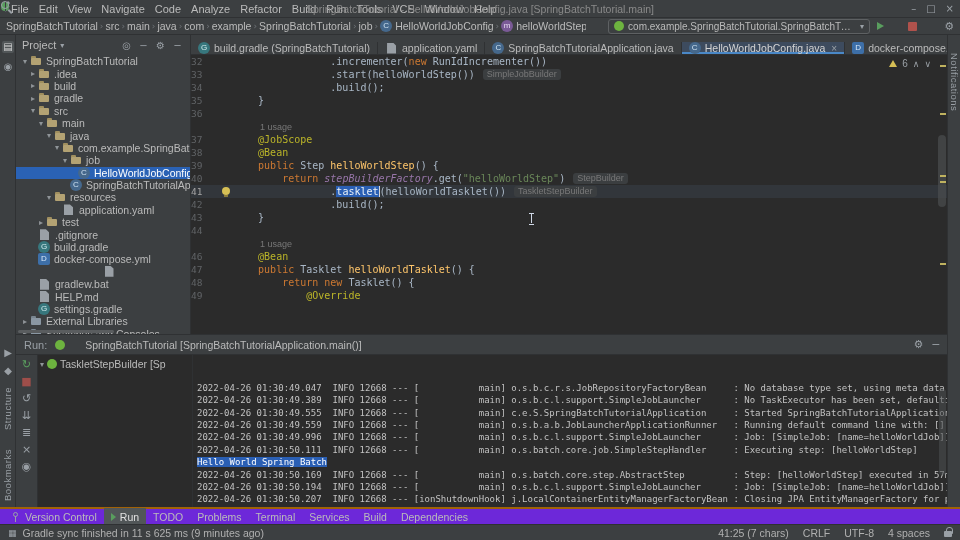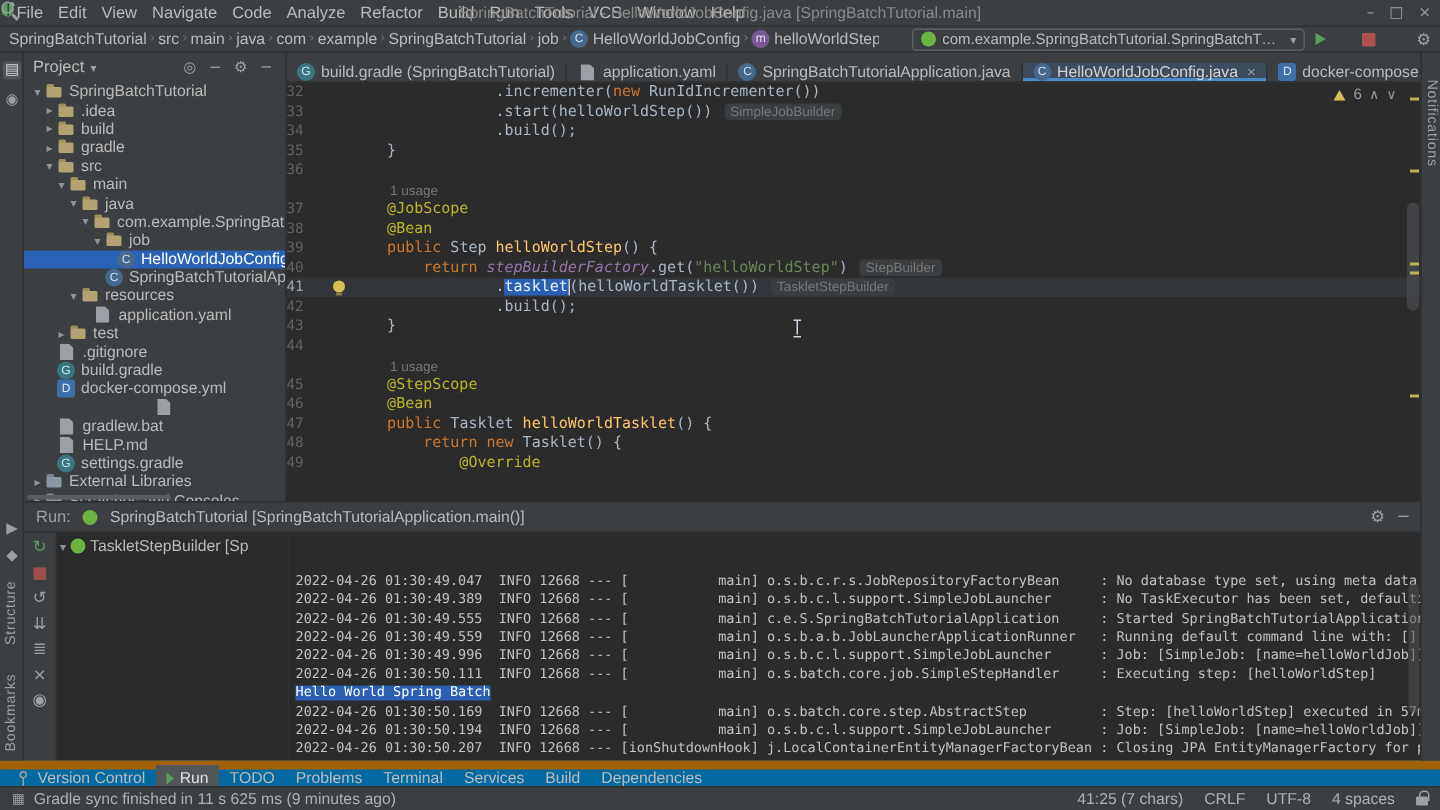--- a/index.html
+++ b/index.html
@@ -112,34 +112,34 @@
   .ed-scrollbar{position:absolute;top:0;right:0;width:10px;height:100%;}
   .ed-thumb{position:absolute;top:80px;right:1px;width:8px;height:72px;background:#4d5052;border-radius:4px;opacity:.65;}
   .mark{position:absolute;right:1px;width:6px;height:2px;background:#bfb25f;}
   .ibeam{position:absolute;left:338px;top:158px;width:5px;height:12px;border-top:1.5px solid #cfd8e6;border-bottom:1.5px solid #cfd8e6;}
   .ibeam::before{content:"";position:absolute;left:2px;top:0;width:1px;height:9px;background:#cfd8e6;}
 
   
   .run-panel{height:173px;display:flex;flex-direction:column;background:#2b2b2b;border-top:1px solid #2f3133;flex:none;}
   .run-header{height:20px;background:#3c3f41;display:flex;align-items:center;padding:0 8px;gap:8px;flex:none;border-bottom:1px solid #2f3133;}
   .run-title{color:#9aa0a6;}
-  .run-tab{display:flex;align-items:center;gap:8px;color:#bbb;font-size:10.5px;}
+  .run-tab{display:flex;align-items:center;gap:20px;color:#bbb;font-size:10.5px;}
   .run-header-right{margin-left:auto;display:flex;gap:9px;color:#9aa0a6;align-items:center;font-family:"DejaVu Sans",sans-serif;}
   .run-body{flex:1;display:flex;min-height:0;}
   .run-toolbar{width:22px;background:#3c3f41;border-right:1px solid #2f3133;display:flex;flex-direction:column;align-items:center;padding-top:3px;gap:3px;flex:none;}
   .rt-icon{width:14px;height:14px;font-size:11px;line-height:14px;text-align:center;}
   .run-tree{width:155px;border-right:1px solid #2f3133;padding:3px 2px;font-size:10.5px;color:#bbb;flex:none;}
   .run-tree-row{display:flex;align-items:center;gap:3px;white-space:nowrap;overflow:hidden;}
   .console{flex:1;overflow:hidden;padding:2px 0 0 4px;font-family:"DejaVu Sans Mono",monospace;font-size:9px;line-height:12.4px;color:#c2c2c2;white-space:pre;position:relative;}
   .console-line{height:12.4px;}
   .console-line .sel{background:#2a5fb4;color:#fff;}
   .console-thumb{position:absolute;right:1px;top:34px;width:7px;height:86px;background:#4d5052;border-radius:3px;opacity:.55;}
 
   
-  .tool-bar{height:17px;background:#0369a1;border-top:6px solid #a16207;display:flex;align-items:center;font-size:10.5px;color:#bbb;padding:0 4px;flex:none;}
+  .tool-bar{height:17px;background:#6d28d9;border-top:2px solid #a16207;display:flex;align-items:center;font-size:10.5px;color:#bbb;padding:0 4px;flex:none;}
   .tool-item{display:flex;align-items:center;gap:4px;padding:0 7px;height:17px;}
   .tool-item.active{background:#515658;color:#e0e0e0;}
   .statusbar{height:16px;background:#3c3f41;border-top:1px solid #2f3133;display:flex;align-items:center;padding:0 8px;font-size:10.5px;color:#b0b0b0;flex:none;gap:6px;}
   .status-right{margin-left:auto;display:flex;gap:14px;align-items:flex-start;}
   .status-item{white-space:nowrap;}
 </style>
 </head>
 <body>
 
 <div class="app">
@@ -469,25 +469,20 @@
                 </div>
                 <div class="ed-row">
                   <span class="gutter">44</span>
                   <span class="icon-slot"></span>
                   <span class="code"></span>
                 </div>
                 <div class="ed-row">
                   <span class="gutter"></span>
                   <span class="icon-slot"></span>
                   <span class="usage">1 usage</span>
-                </div>
-                <div class="ed-row">
-                  <span class="gutter">45</span>
-                  <span class="icon-slot"></span>
-                  <span class="code"><span class="tok-a">    @StepScope</span></span>
                 </div>
                 <div class="ed-row">
                   <span class="gutter">46</span>
                   <span class="icon-slot"></span>
                   <span class="code"><span class="tok-a">    @Bean</span></span>
                 </div>
                 <div class="ed-row">
                   <span class="gutter">47</span>
                   <span class="icon-slot"></span>
                   <span class="code"><span class="tok-k">    public</span><span> Tasklet </span><span class="tok-m">helloWorldTasklet</span><span>() {</span></span>

